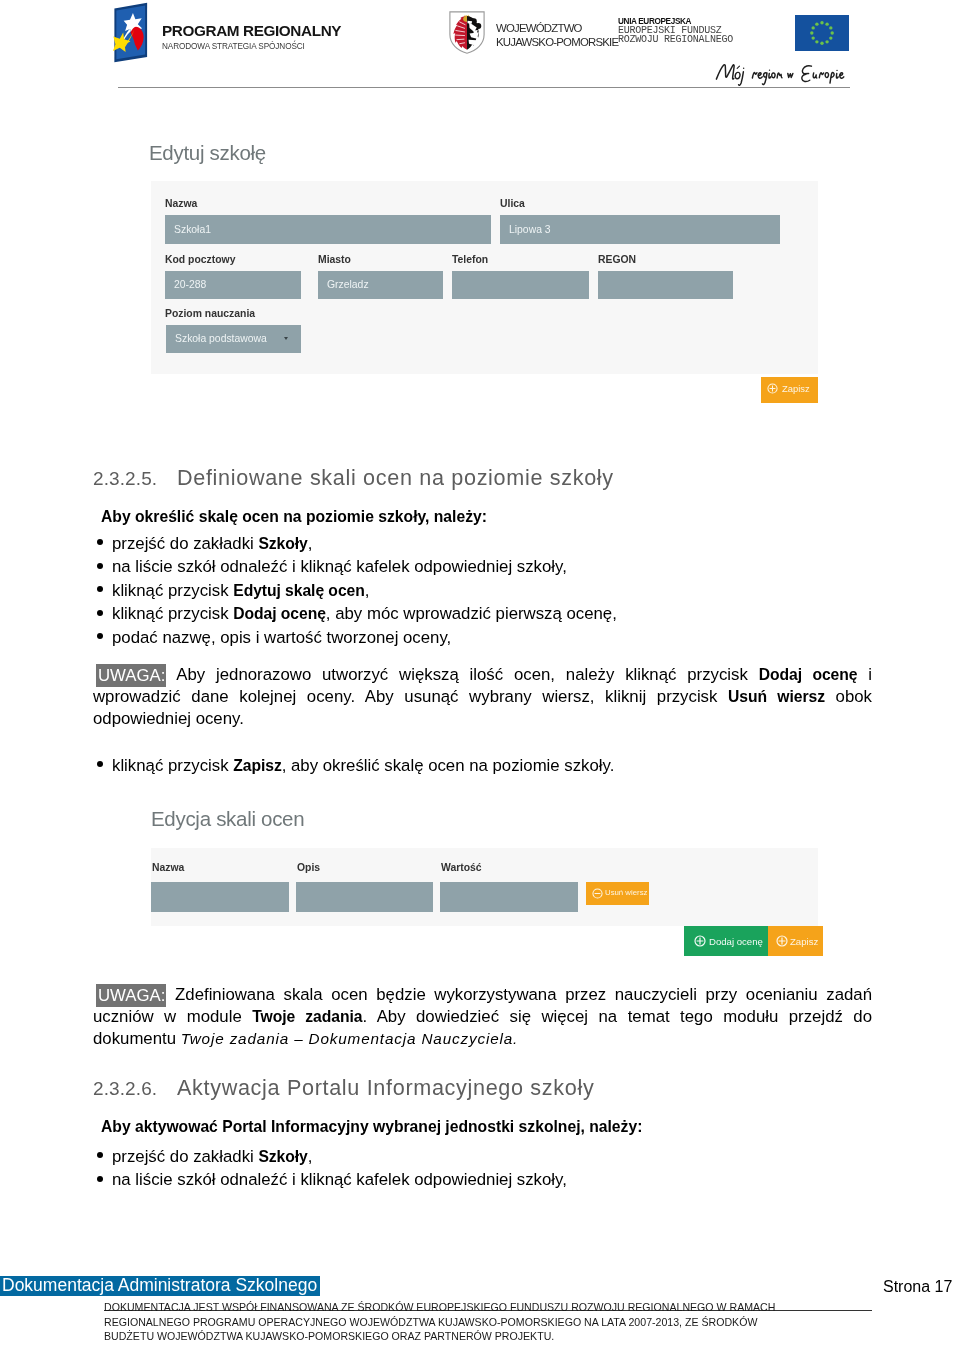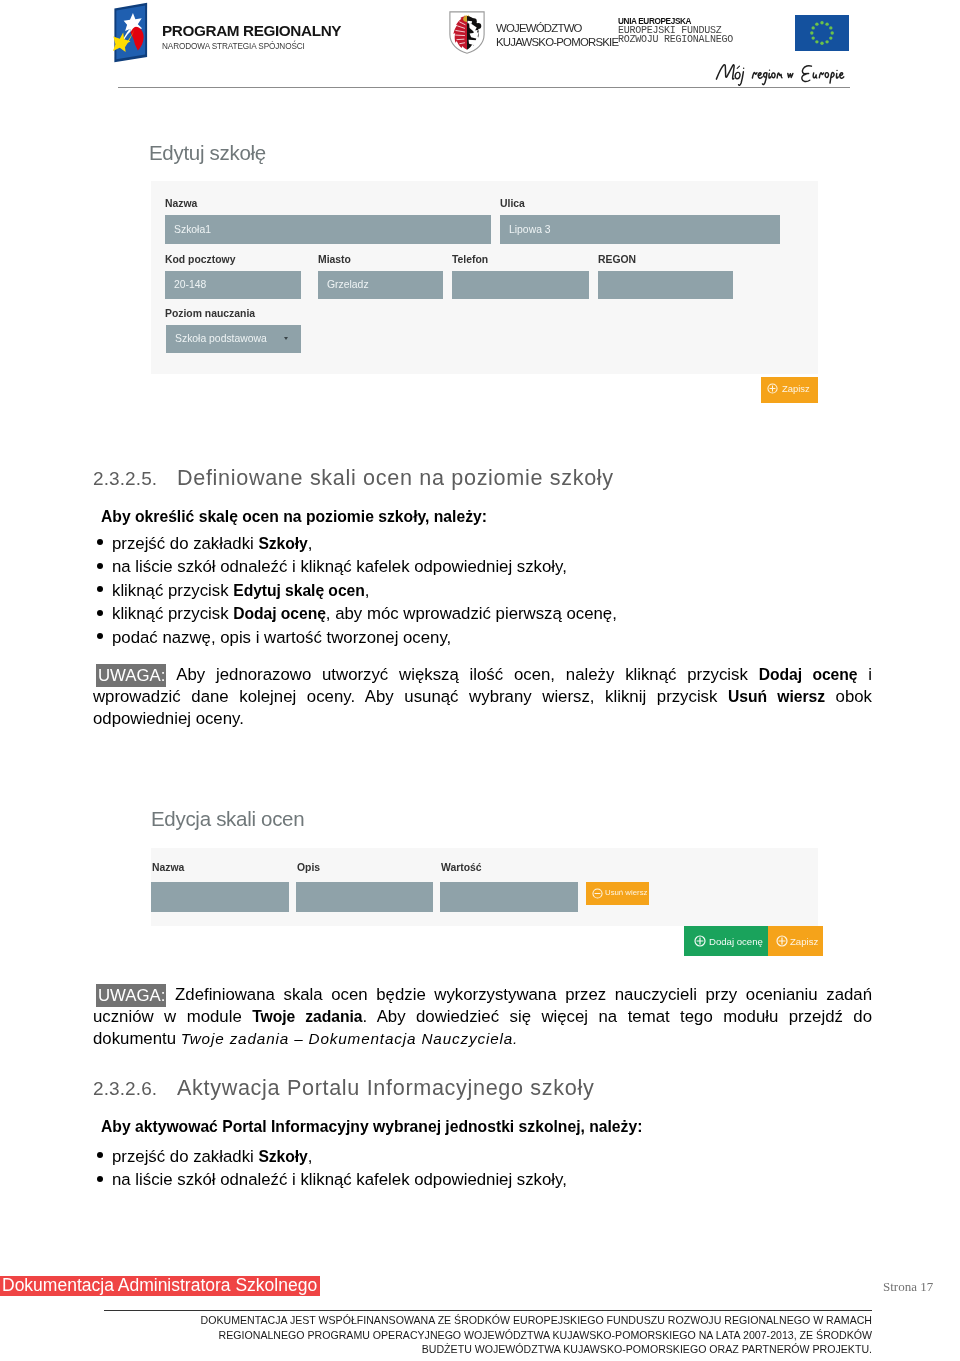--- a/index.html
+++ b/index.html
@@ -49,24 +49,24 @@
   ul.bul{margin:0;padding:0;list-style:none;margin-top:-4px;}
   ul.bul li{position:relative;padding-left:19px;line-height:23.4px;font-size:16.8px;}
   ul.bul li::before{content:"";position:absolute;left:4px;top:7.4px;width:6px;height:6px;border-radius:50%;background:#000;}
   p.just{margin:0;text-align:justify;line-height:22.0px;font-size:16.8px;}
   .uw{background:#737373;color:#ffffff;padding:1.5px 1px 2.5px 2px;margin-left:3px;font-weight:normal;}
   b{font-weight:bold;font-size:0.935em;letter-spacing:-0.06px;}
   .mono-i{font-family:"Liberation Sans",sans-serif;font-style:italic;font-size:0.91em;letter-spacing:0.85px;}
 
   
   .ftr{position:absolute;left:0;top:1270px;width:960px;height:91px;}
-  .ftr-left{position:absolute;left:0px;top:6px;background:#ef4444;color:#ffffff;font-family:"Liberation Sans",sans-serif;font-size:17.5px;padding:1px 3px 2px 2px;line-height:17px;}
-  .ftr-right{position:absolute;left:883px;top:8px;color:#737373;font-family:Liberation Serif, serif;font-size:13px;line-height:17px;}
+  .ftr-left{position:absolute;left:0px;top:6px;background:#0369a1;color:#ffffff;font-family:"Liberation Sans",sans-serif;font-size:17.5px;padding:1px 3px 2px 2px;line-height:17px;}
+  .ftr-right{position:absolute;left:883px;top:8px;color:#000000;font-family:Liberation Sans, sans-serif;font-size:16px;line-height:17px;}
   .ftr-rule{position:absolute;left:104px;top:40px;width:768px;height:1px;background:#333;}
-  .ftr-fine{position:absolute;left:104px;top:43px;width:768px;text-align:right;font-family:"Liberation Sans",sans-serif;font-size:10.6px;color:#1a1a1a;line-height:14.6px;}
+  .ftr-fine{position:absolute;left:104px;top:30px;width:768px;text-align:left;font-family:"Liberation Sans",sans-serif;font-size:10.6px;color:#1a1a1a;line-height:14.6px;}
 </style>
 </head>
 <body>
 
 <div class="page">
 
   <div class="hdr">
     <div class="hdr-rule"></div>
 
     <svg class="logo-pr" viewBox="0 0 84 124">
@@ -192,21 +192,21 @@
       <div class="fld-label" style="left:15px;top:62px">Nazwa</div>
       <div class="fld-box" style="left:15px;top:79px;width:326px;height:29px"></div>
       <div class="fld-val" style="left:24px;top:88px">Szkoła1</div>
 
       <div class="fld-label" style="left:350px;top:62px">Ulica</div>
       <div class="fld-box" style="left:350px;top:79px;width:280px;height:29px"></div>
       <div class="fld-val" style="left:359px;top:88px">Lipowa 3</div>
 
       <div class="fld-label" style="left:15px;top:118px">Kod pocztowy</div>
       <div class="fld-box" style="left:15px;top:135px;width:136px;height:28px"></div>
-      <div class="fld-val" style="left:24px;top:143px">20-148</div>
+      <div class="fld-val" style="left:24px;top:143px">20-288</div>
 
       <div class="fld-label" style="left:168px;top:118px">Miasto</div>
       <div class="fld-box" style="left:168px;top:135px;width:125px;height:28px"></div>
       <div class="fld-val" style="left:177px;top:143px">Grzeladz</div>
 
       <div class="fld-label" style="left:302px;top:118px">Telefon</div>
       <div class="fld-box" style="left:302px;top:135px;width:137px;height:28px"></div>
 
       <div class="fld-label" style="left:448px;top:118px">REGON</div>
       <div class="fld-box" style="left:448px;top:135px;width:135px;height:28px"></div>
@@ -236,20 +236,25 @@
       <li><span>kliknąć przycisk </span><b>Edytuj skalę ocen</b><span>,</span></li>
       <li><span>kliknąć przycisk </span><b>Dodaj ocenę</b><span>, aby móc wprowadzić pierwszą ocenę,</span></li>
       <li><span>podać nazwę, opis i wartość tworzonej oceny,</span><b></b><span></span></li>
     </ul>
   </div>
 
   <div class="body" style="top:664px">
     <p class="just"><span class="uw">UWAGA:</span><span> Aby jednorazowo utworzyć większą ilość ocen, należy kliknąć przycisk </span><b>Dodaj ocenę</b><span> i wprowadzić dane kolejnej oceny. Aby usunąć wybrany wiersz, kliknij przycisk </span><b>Usuń wiersz</b><span> obok odpowiedniej oceny.</span></p>
   </div>
 
+  <div class="body" style="top:754px">
+    <ul class="bul" style="margin-top:0">
+      <li><span>kliknąć przycisk </span><b>Zapisz</b><span>, aby określić skalę ocen na poziomie szkoły.</span></li>
+    </ul>
+  </div>
 
   <div class="shot2">
     <div class="shot-title">Edycja skali ocen</div>
     <div class="s2-panel"></div>
     <div class="s2-fields">
       <div class="fld-label" style="left:0px;top:60px">Nazwa</div>
       <div class="fld-box" style="left:-1px;top:80px;width:138px;height:30px"></div>
       <div class="fld-label" style="left:145px;top:60px">Opis</div>
       <div class="fld-box" style="left:144px;top:80px;width:137px;height:30px"></div>
       <div class="fld-label" style="left:289px;top:60px">Wartość</div>

